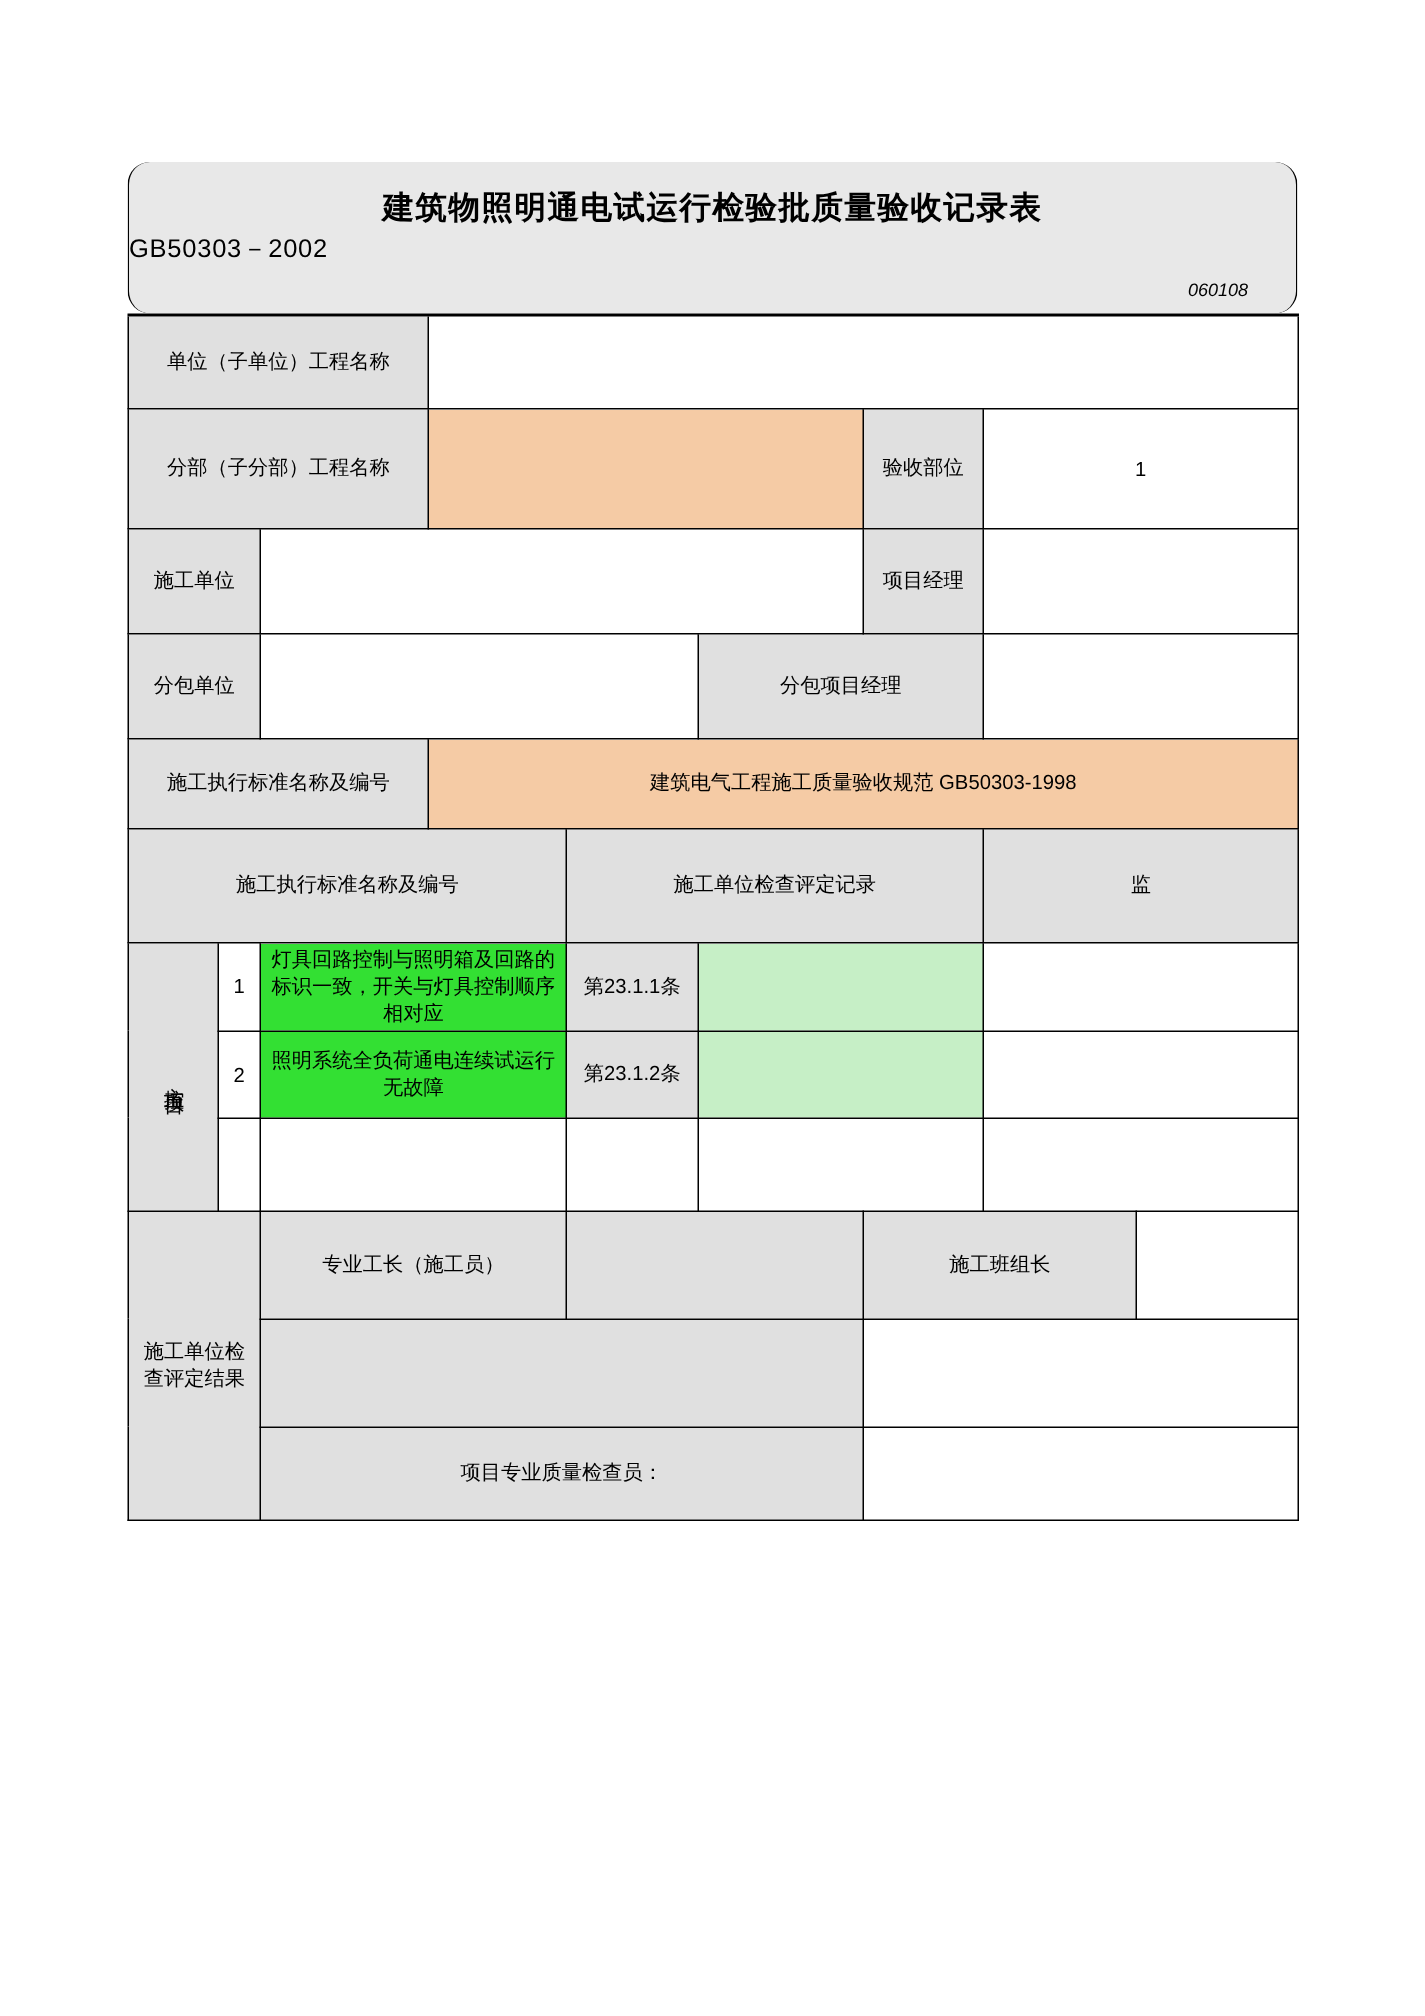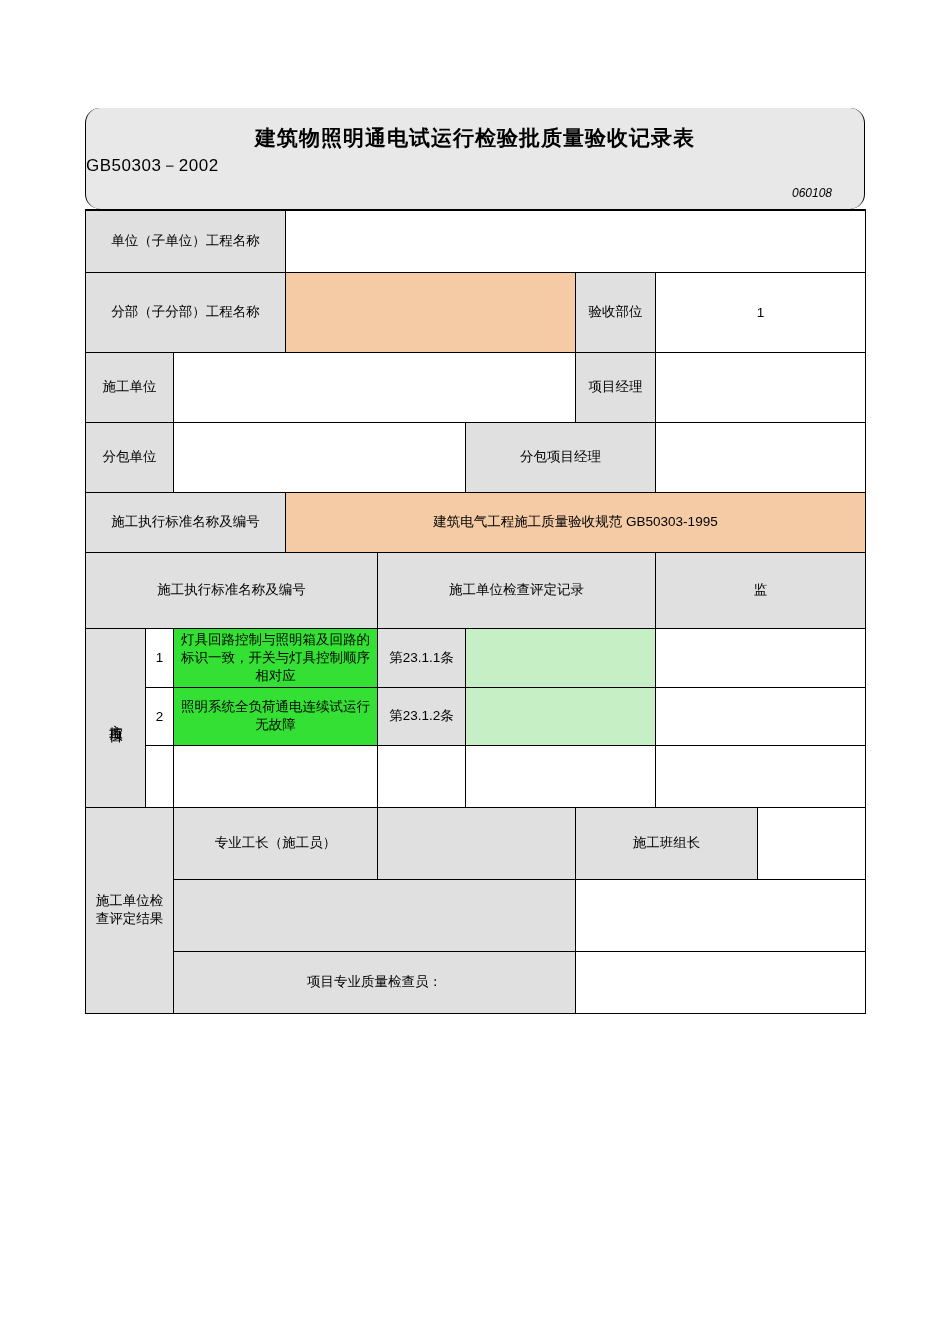--- a/index.html
+++ b/index.html
@@ -143,21 +143,21 @@
 
     <tr style="height:70px">
       <td class="gray c" colspan="3">分包单位</td>
       <td colspan="3"></td>
       <td class="gray c" colspan="2">分包项目经理</td>
       <td colspan="2"></td>
     </tr>
 
     <tr style="height:60px">
       <td class="gray c" colspan="4">施工执行标准名称及编号</td>
-      <td class="orange c" colspan="6">建筑电气工程施工质量验收规范   GB50303-1995</td>
+      <td class="orange c" colspan="6">建筑电气工程施工质量验收规范   GB50303-1998</td>
     </tr>
 
     <tr style="height:76px">
       <td class="gray c" colspan="5">施工执行标准名称及编号</td>
       <td class="gray c" colspan="3">施工单位检查评定记录</td>
       <td class="gray c" colspan="2">监</td>
     </tr>
 
     <tr style="height:58px">
       <td class="gray c" colspan="2" rowspan="3">

